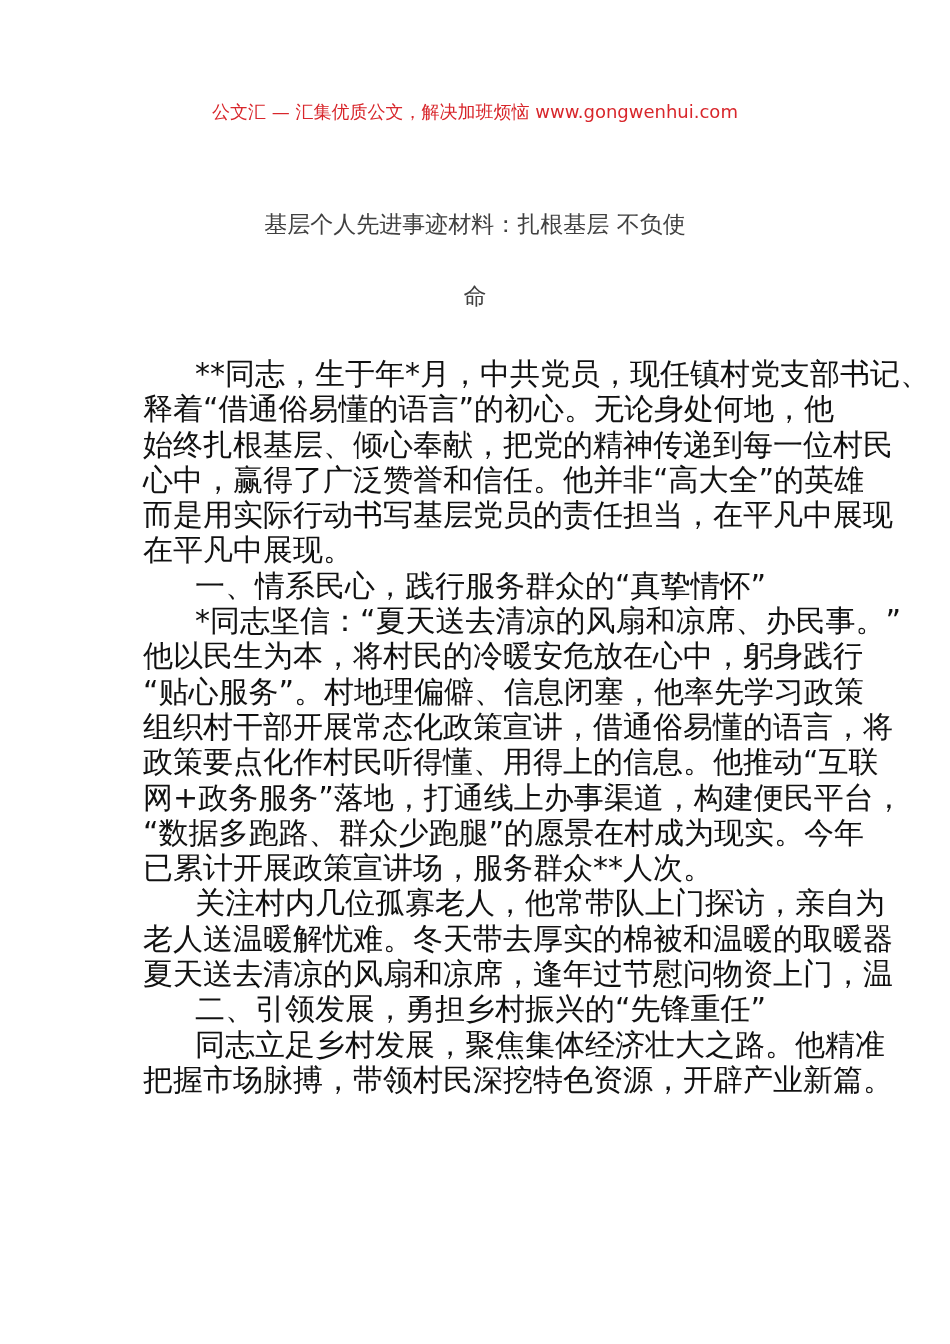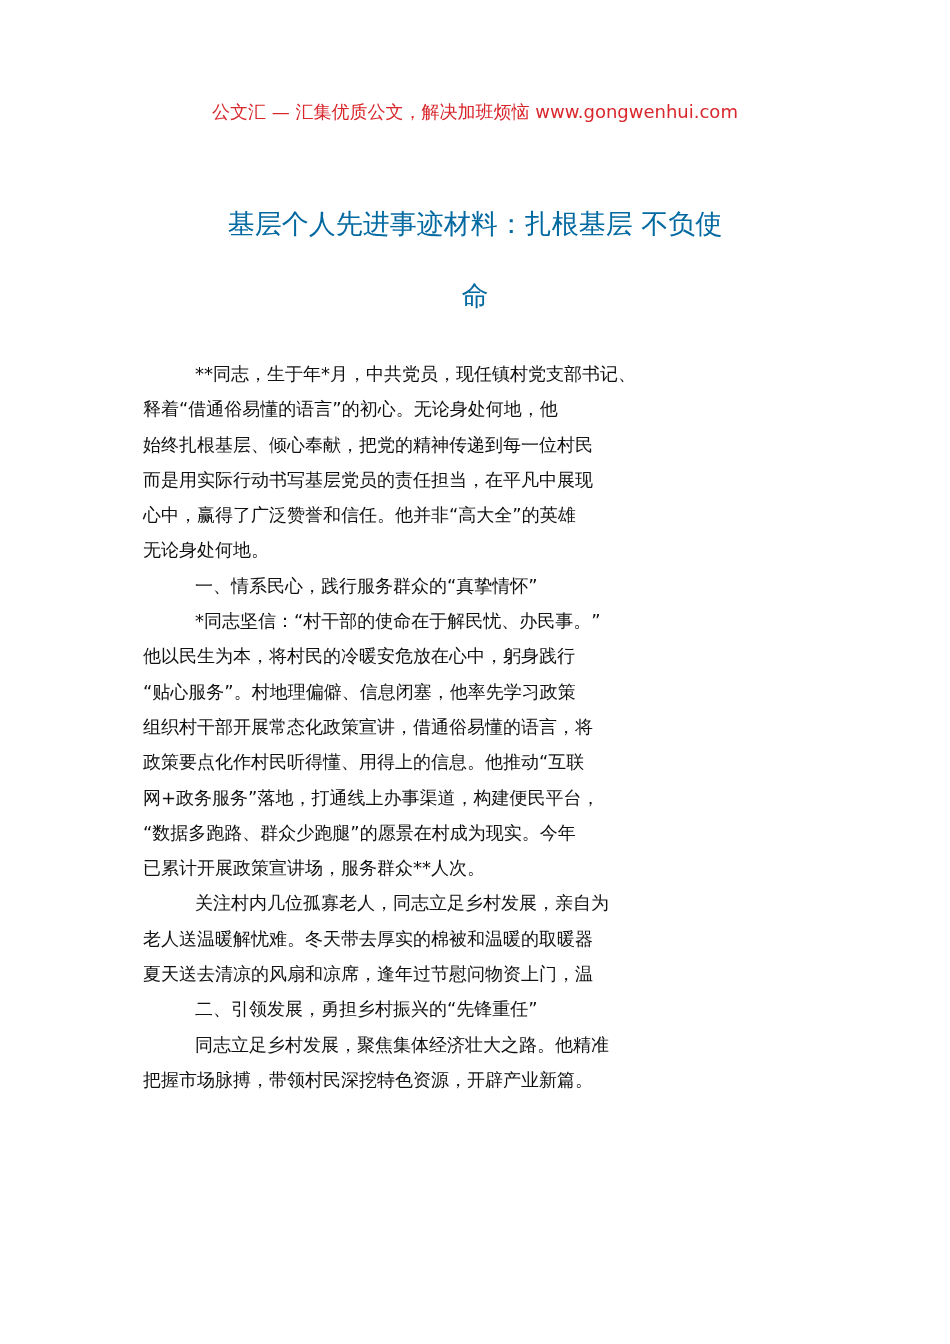--- a/index.html
+++ b/index.html
@@ -9,57 +9,57 @@
       font-family: "DejaVu Sans", "Liberation Sans", sans-serif;
       color: #111111;
     }
     .header {
       position: absolute; top: 84px; left: 0; width: 950px;
       text-align: center; font-size: 18px; color: #d8262b; letter-spacing: 0px;
       font-family: "DejaVu Sans", sans-serif;
     }
     .title {
       position: absolute; left: 140px; width: 670px; top: 172px;
-      text-align: center; font-size: 27px; line-height: 72px; color: #0369a1;
+      text-align: center; font-size: 23px; line-height: 72px; color: #404040;
     }
     .title .line { display: block; white-space: nowrap; }
     .body-text {
       position: absolute; left: 143px; width: 680px; top: 340px;
-      font-size: 18px; line-height: 35.3px;
+      font-size: 30px; line-height: 35.3px;
     }
     .body-text .line { display: block; white-space: nowrap; height: 35.3px; }
     .indent { padding-left: 52px; }
   </style>
 </head>
 <body>
 
 <div class="page">
   <div class="header">公文汇 — 汇集优质公文，解决加班烦恼 www.gongwenhui.com</div>
 
   <div class="title">
     <span class="line">基层个人先进事迹材料：扎根基层 不负使</span>
     <span class="line">命</span>
   </div>
 
   <div class="body-text" id="body-text">
       <span class="line indent">**同志，生于年*月，中共党员，现任镇村党支部书记、</span>
       <span class="line">释着“借通俗易懂的语言”的初心。无论身处何地，他</span>
       <span class="line">始终扎根基层、倾心奉献，把党的精神传递到每一位村民</span>
+      <span class="line">心中，赢得了广泛赞誉和信任。他并非“高大全”的英雄</span>
       <span class="line">而是用实际行动书写基层党员的责任担当，在平凡中展现</span>
-      <span class="line">心中，赢得了广泛赞誉和信任。他并非“高大全”的英雄</span>
-      <span class="line">无论身处何地。</span>
+      <span class="line">在平凡中展现。</span>
       <span class="line indent">一、情系民心，践行服务群众的“真挚情怀”</span>
-      <span class="line indent">*同志坚信：“村干部的使命在于解民忧、办民事。”</span>
+      <span class="line indent">*同志坚信：“夏天送去清凉的风扇和凉席、办民事。”</span>
       <span class="line">他以民生为本，将村民的冷暖安危放在心中，躬身践行</span>
       <span class="line">“贴心服务”。村地理偏僻、信息闭塞，他率先学习政策</span>
       <span class="line">组织村干部开展常态化政策宣讲，借通俗易懂的语言，将</span>
       <span class="line">政策要点化作村民听得懂、用得上的信息。他推动“互联</span>
       <span class="line">网+政务服务”落地，打通线上办事渠道，构建便民平台，</span>
       <span class="line">“数据多跑路、群众少跑腿”的愿景在村成为现实。今年</span>
       <span class="line">已累计开展政策宣讲场，服务群众**人次。</span>
-      <span class="line indent">关注村内几位孤寡老人，同志立足乡村发展，亲自为</span>
+      <span class="line indent">关注村内几位孤寡老人，他常带队上门探访，亲自为</span>
       <span class="line">老人送温暖解忧难。冬天带去厚实的棉被和温暖的取暖器</span>
       <span class="line">夏天送去清凉的风扇和凉席，逢年过节慰问物资上门，温</span>
       <span class="line indent">二、引领发展，勇担乡村振兴的“先锋重任”</span>
       <span class="line indent">同志立足乡村发展，聚焦集体经济壮大之路。他精准</span>
       <span class="line">把握市场脉搏，带领村民深挖特色资源，开辟产业新篇。</span>
     </div>
 </div>
 
 </body></html>

